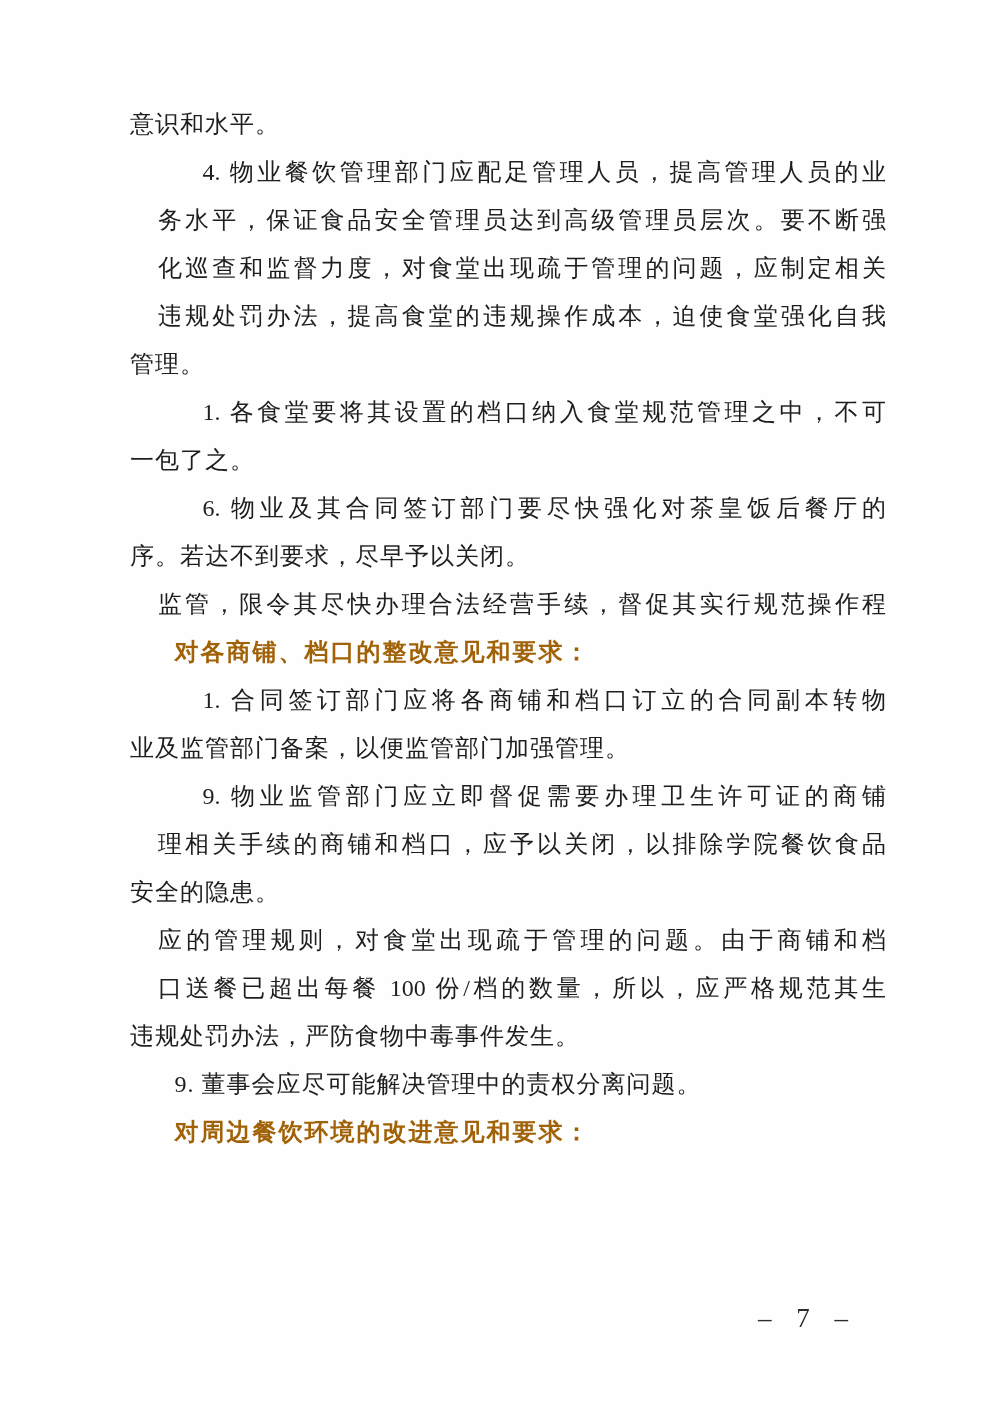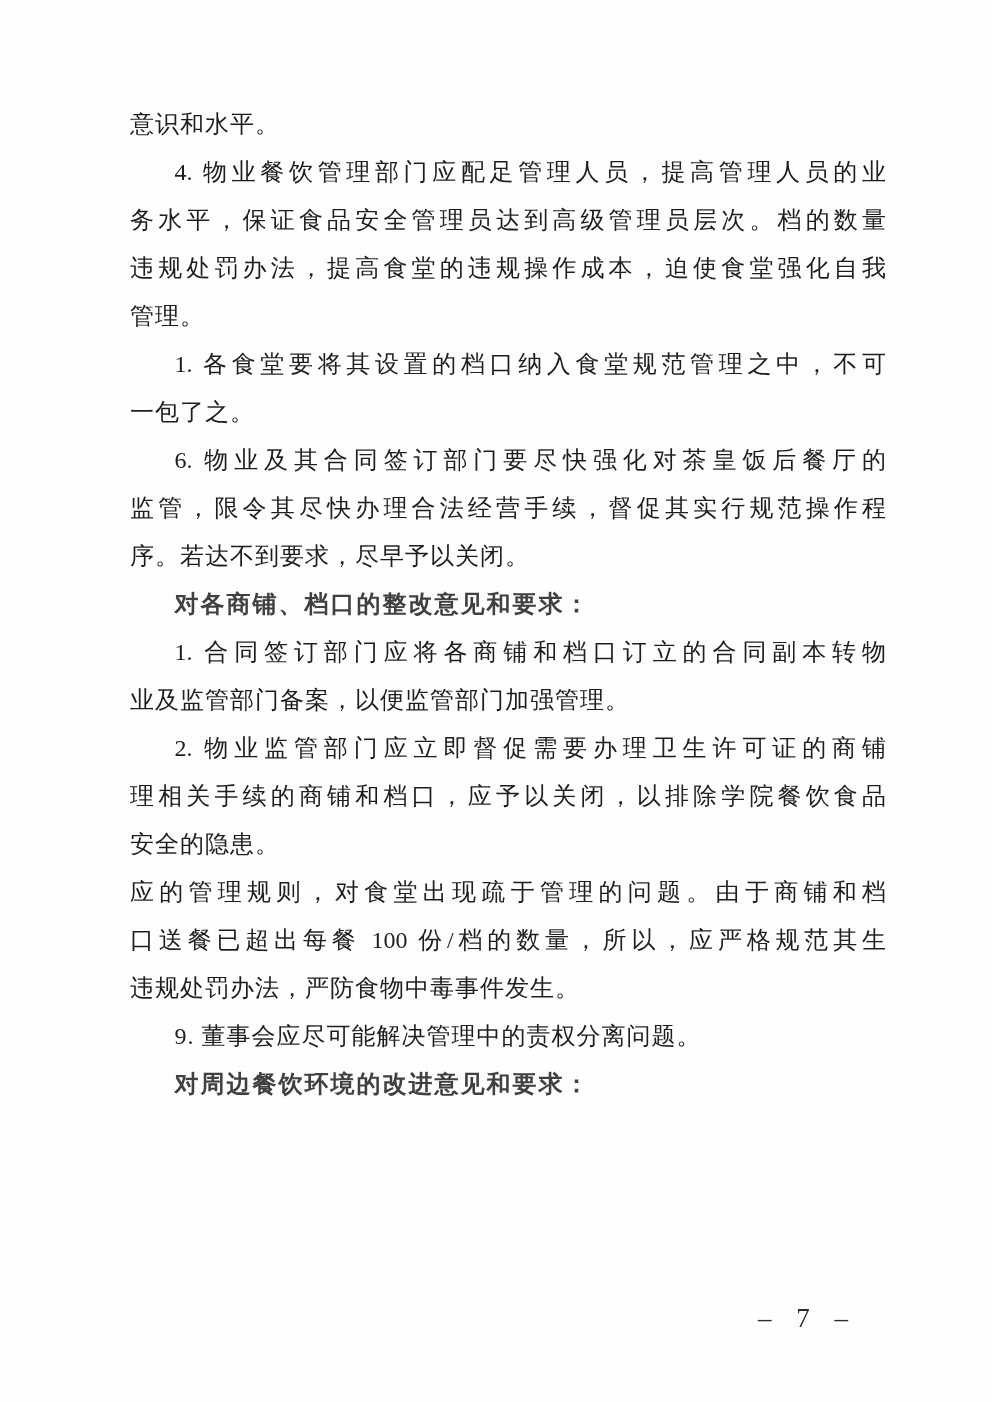--- a/index.html
+++ b/index.html
@@ -36,58 +36,60 @@
     text-align: left;
     font-weight: 400;
   }
   .line.justify {
     white-space: normal;
     text-align: justify;
     text-align-last: justify;
     -moz-text-align-last: justify;
     text-justify: inter-character;
     letter-spacing: 0;
+    margin-left: 28px;
   }
   .line.indent {
     text-indent: 1.85em;
   }
   .line.bold {
     font-weight: 700;
-    color: #404040;
+    color: #a16207;
     letter-spacing: 2px;
   }
   .page-number {
     position: absolute;
     left: 758px;
     top: 1303px;
     font-size: 27px;
     letter-spacing: 9px;
     color: #2b2b2b;
     white-space: nowrap;
   }
 </style>
 </head>
 <body>
 
 <div class="page">
   <div class="content">
     <div class="line">意识和水平。</div>
     <div class="line indent justify">4. 物业餐饮管理部门应配足管理人员，提高管理人员的业</div>
-    <div class="line justify">务水平，保证食品安全管理员达到高级管理员层次。档的数量</div>
+    <div class="line justify">务水平，保证食品安全管理员达到高级管理员层次。要不断强</div>
+    <div class="line justify">化巡查和监督力度，对食堂出现疏于管理的问题，应制定相关</div>
     <div class="line justify">违规处罚办法，提高食堂的违规操作成本，迫使食堂强化自我</div>
     <div class="line">管理。</div>
     <div class="line indent justify">1. 各食堂要将其设置的档口纳入食堂规范管理之中，不可</div>
     <div class="line">一包了之。</div>
     <div class="line indent justify">6. 物业及其合同签订部门要尽快强化对茶皇饭后餐厅的</div>
+    <div class="line">序。若达不到要求，尽早予以关闭。</div>
     <div class="line justify">监管，限令其尽快办理合法经营手续，督促其实行规范操作程</div>
-    <div class="line">序。若达不到要求，尽早予以关闭。</div>
     <div class="line indent bold">对各商铺、档口的整改意见和要求：</div>
     <div class="line indent justify">1. 合同签订部门应将各商铺和档口订立的合同副本转物</div>
     <div class="line">业及监管部门备案，以便监管部门加强管理。</div>
-    <div class="line indent justify">2. 物业监管部门应立即督促需要办理卫生许可证的商铺</div>
+    <div class="line indent justify">9. 物业监管部门应立即督促需要办理卫生许可证的商铺</div>
     <div class="line justify">理相关手续的商铺和档口，应予以关闭，以排除学院餐饮食品</div>
     <div class="line">安全的隐患。</div>
     <div class="line justify">应的管理规则，对食堂出现疏于管理的问题。由于商铺和档</div>
     <div class="line justify">口送餐已超出每餐 100 份/档的数量，所以，应严格规范其生</div>
     <div class="line">违规处罚办法，严防食物中毒事件发生。</div>
     <div class="line indent">9. 董事会应尽可能解决管理中的责权分离问题。</div>
     <div class="line indent bold">对周边餐饮环境的改进意见和要求：</div>
   </div>
   <div class="page-number">– 7 –</div>
 </div>

